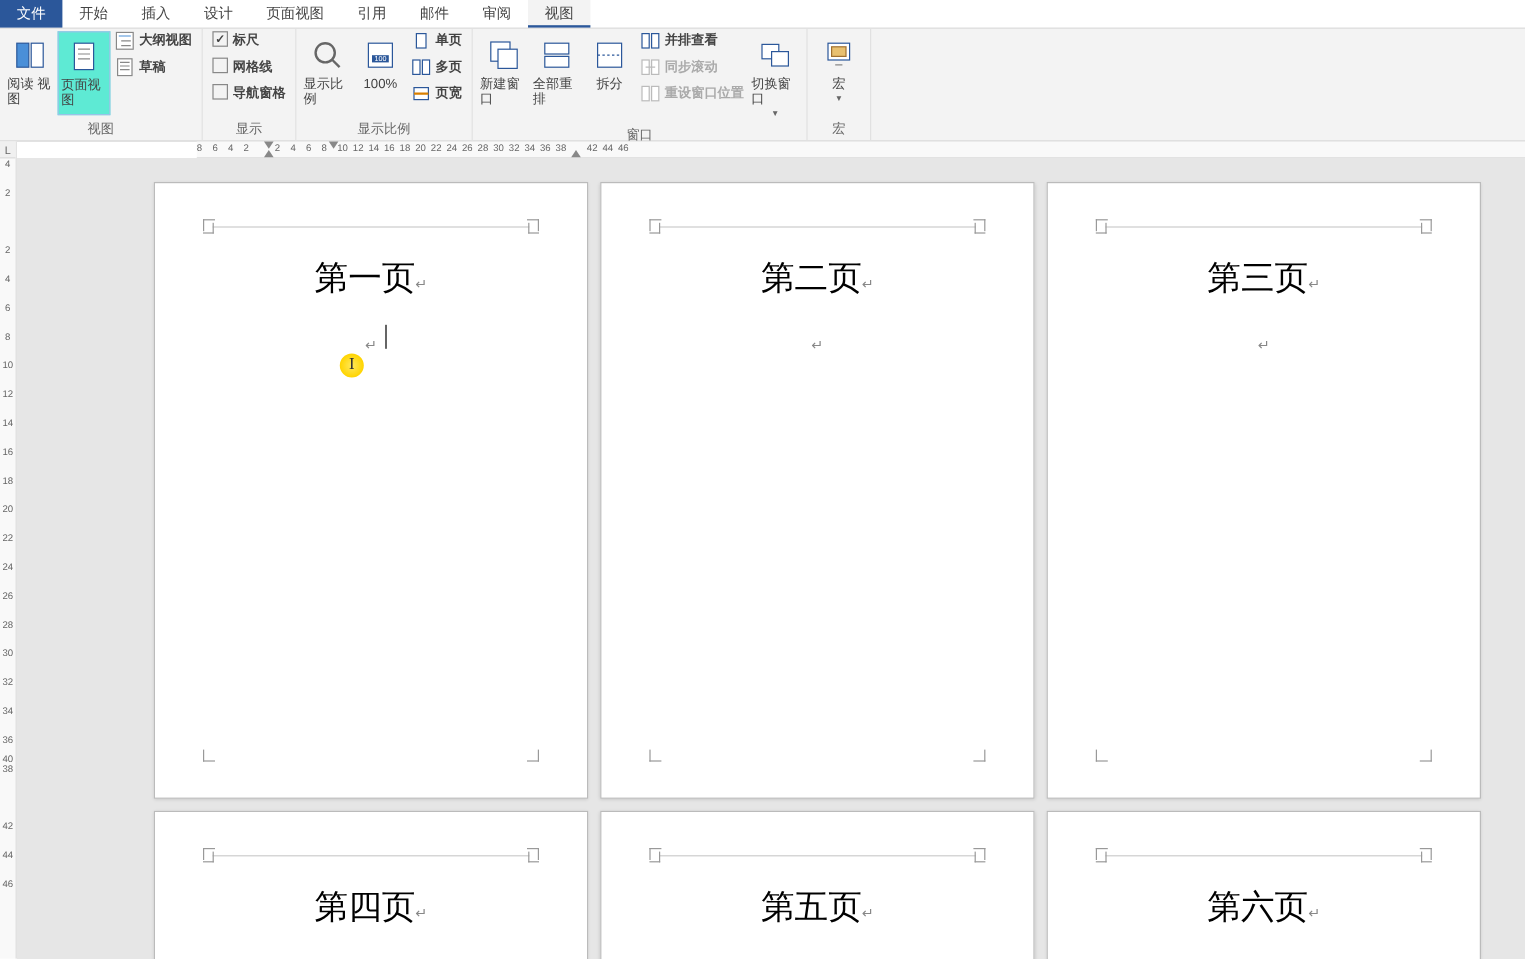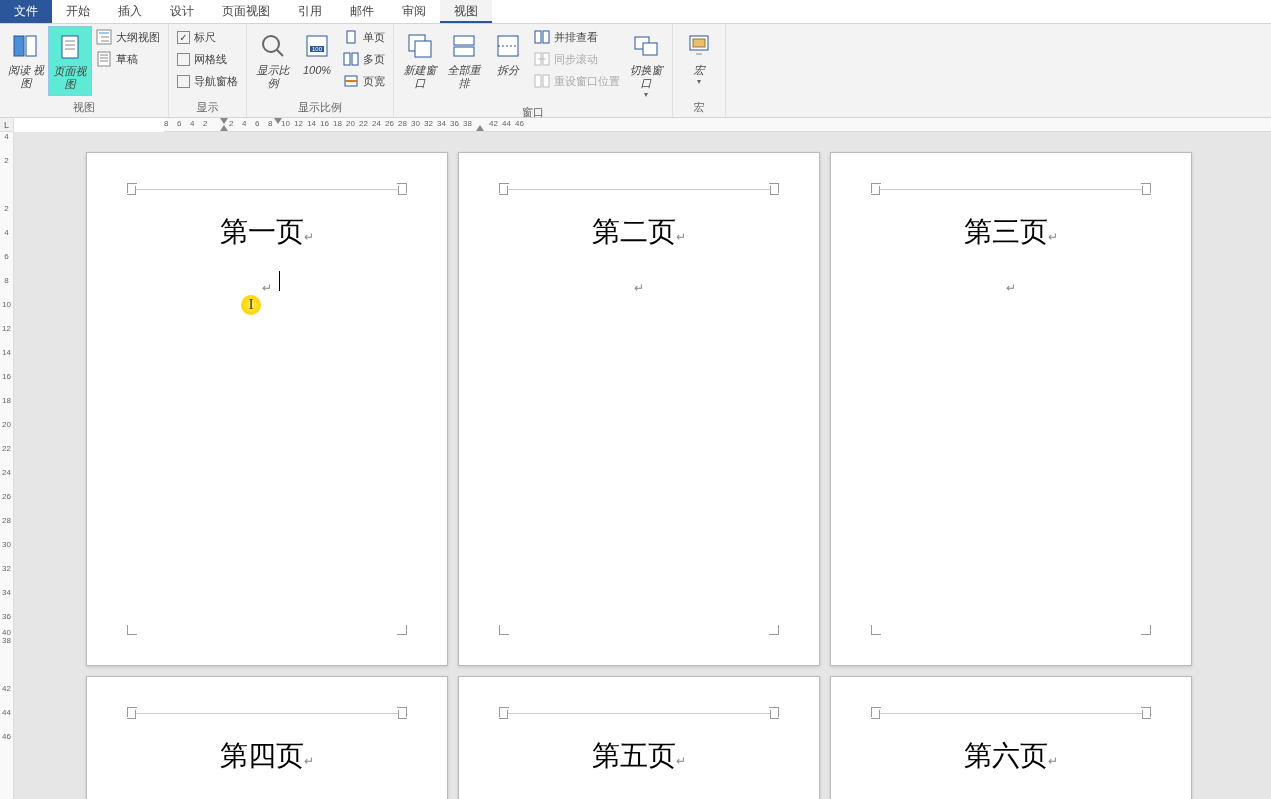--- a/index.html
+++ b/index.html
@@ -10,43 +10,43 @@
 .tab.file { background: #2b579a; color: #fff; }
 .tab.active { background: #f3f3f3; border-bottom: 2px solid #2b579a; }
 
 .ribbon { display: flex; background: #f3f3f3; border-bottom: 1px solid #d4d4d4; height: 94px; }
 .rgroup { display: flex; flex-direction: column; border-right: 1px solid #e1e1e1; padding: 2px 4px 0 4px; }
 .rgroup-body { display: flex; flex: 1; align-items: flex-start; }
 .rgroup-label { text-align: center; font-size: 11px; color: #666; padding: 2px 0; }
 
 .bigbtn { display: flex; flex-direction: column; align-items: center; justify-content: flex-start; width: 44px; padding: 4px 2px; cursor: pointer; }
 .bigbtn .icon { width: 32px; height: 32px; margin-bottom: 2px; display: flex; align-items: center; justify-content: center; }
-.bigbtn .lbl { font-size: 11px; color: #444; text-align: center; line-height: 13px; font-style: italic; }
+.bigbtn .lbl { font-size: 11px; color: #444; text-align: left; line-height: 13px; }
 .bigbtn.selected { background: #5eead4; border: 1px solid #9ac3e8; }
 
-.smallrow { display: flex; align-items: center; height: 22px; padding: 0 4px; cursor: pointer; }
+.smallrow { display: flex; align-items: flex-start; height: 22px; padding: 0 4px; cursor: pointer; font-weight: bold; }
 .smallrow .sicon { width: 16px; height: 16px; margin-right: 4px; display: flex; align-items: center; justify-content: center; }
 .smallrow .lbl { font-size: 11px; color: #444; white-space: nowrap; }
 .smallrow.disabled .lbl { color: #aaa; }
 .chk { width: 13px; height: 13px; border: 1px solid #888; margin-right: 4px; display: flex; align-items: center; justify-content: center; font-size: 10px; color: #444; }
 
 .doc-area { display: flex; height: calc(100vh - 118px); }
 .vruler { width: 14px; background: #f9f9f9; border-right: 1px solid #ddd; position: relative; }
 .vruler-corner { height: 14px; background: #f0f0f0; border-bottom: 1px solid #ddd; display:flex;align-items:center;justify-content:center;font-size:9px;color:#666; }
 .vruler-ticks { position: relative; height: calc(100% - 14px); }
 .vtick { position: absolute; left: 0; width: 100%; font-size: 8px; color: #666; text-align: center; }
 
 .main { flex: 1; display: flex; flex-direction: column; }
 .hruler { height: 14px; background: #f9f9f9; border-bottom: 1px solid #ddd; position: relative; margin-left: 150px; }
 .htick { position: absolute; top: 1px; font-size: 8px; color: #666; }
 .hmarker { position: absolute; width: 0; height: 0; border-left: 4px solid transparent; border-right: 4px solid transparent; }
 .hmarker.top { top: 0; border-top: 6px solid #888; }
 .hmarker.bot { bottom: 0; border-bottom: 6px solid #888; }
 
-.canvas { flex: 1; background: #e6e6e6; overflow: auto; padding: 20px 0 20px 72px; }
+.canvas { flex: 1; background: #e6e6e6; overflow: auto; padding: 20px 0 20px 114px; }
 .pages { display: grid; grid-template-columns: repeat(3, 362px); gap: 10px; }
 .page { width: 362px; height: 514px; background: #fff; border: 1px solid #bbb; box-shadow: 0 1px 3px rgba(0,0,0,0.15); position: relative; padding: 40px 48px; }
 .page-title { font-family: "SimSun", serif; font-size: 28px; text-align: center; margin-top: 20px; }
 .page-title .pmark { font-size: 12px; vertical-align: baseline; color: #888; }
 .page-para { text-align: center; font-size: 12px; color: #888; margin-top: 30px; }
 .corner { position: absolute; width: 10px; height: 10px; }
 .corner.tl { top: 30px; left: 40px; border-top: 1px solid #999; border-left: 1px solid #999; }
 .corner.tr { top: 30px; right: 40px; border-top: 1px solid #999; border-right: 1px solid #999; }
 .corner.bl { bottom: 30px; left: 40px; border-bottom: 1px solid #999; border-left: 1px solid #999; }
 .corner.br { bottom: 30px; right: 40px; border-bottom: 1px solid #999; border-right: 1px solid #999; }

